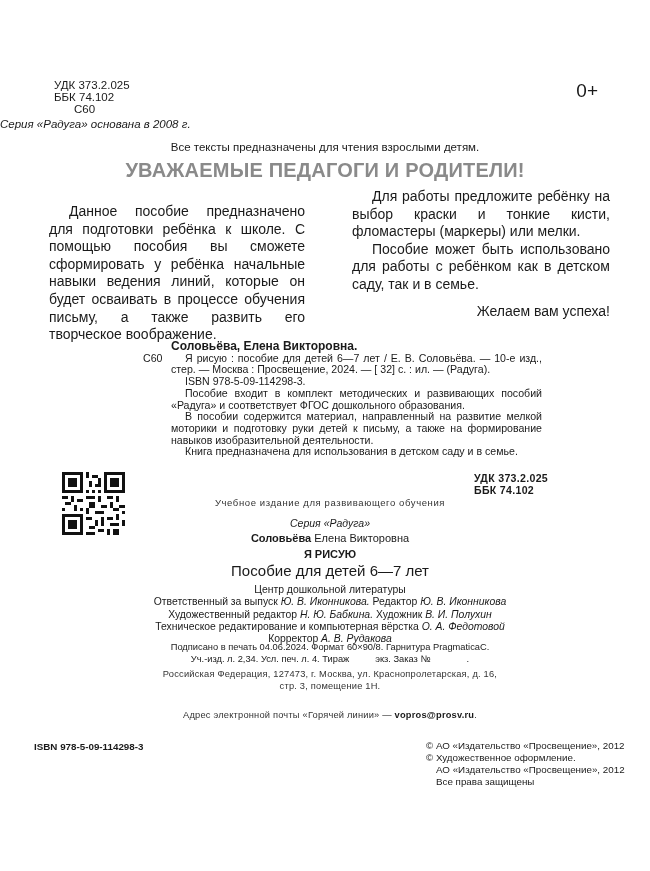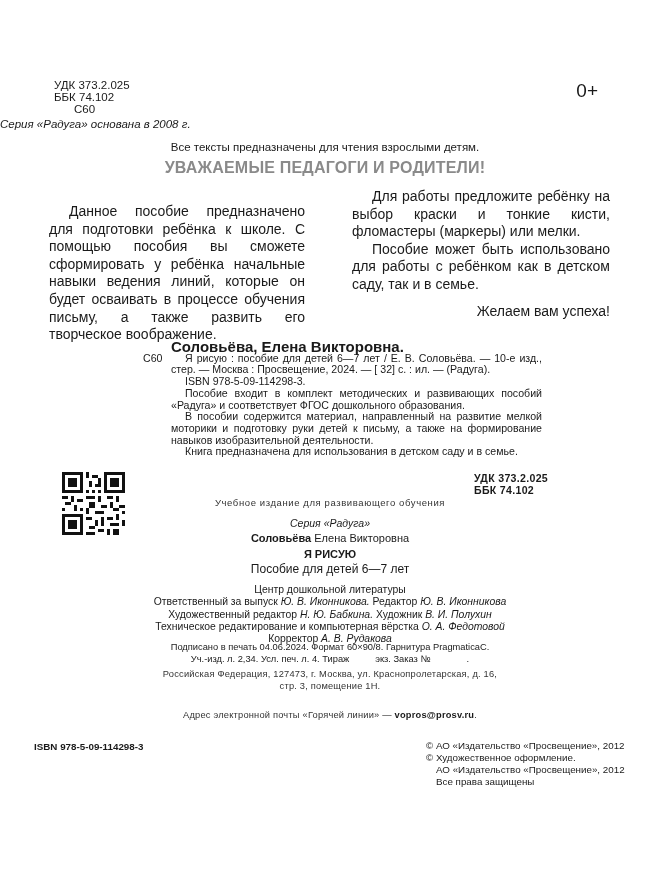--- a/index.html
+++ b/index.html
@@ -4,41 +4,41 @@
 <style>
   html, body { margin:0; padding:0; background:#fff; }
   body { width:650px; height:871px; position:relative; overflow:hidden;
          font-family:"Liberation Sans", sans-serif; color:#1a1a1a; }
   .abs { position:absolute; }
   .udk-top { left:54px; top:79px; font-size:11.5px; line-height:12px; }
   .udk-top .c60 { padding-left:20px; }
   .age { right:52px; top:80px; font-size:19px; }
   .series-note { left:0; width:650px; top:118px; font-size:11.5px; font-style:italic; }
   .adult-note { left:0; width:650px; top:141px; text-align:center; font-size:11.5px; }
-  .heading { left:0; width:650px; top:159px; text-align:center; font-size:16px; font-weight:bold; color:#8a8a8a; letter-spacing:0.2px; }
+  .heading { left:0; width:650px; top:159px; text-align:center; font-size:20px; font-weight:bold; color:#8a8a8a; letter-spacing:0.2px; }
   .col { top:188px; font-size:14px; line-height:17.6px; text-align:justify; }
   .col p { margin:0; text-indent:20px; }
   .col-left { left:49px; width:256px;margin-top:15px; }
   .col-right { left:352px; width:258px; }
   .col-right .wish { text-align:right; margin-top:9px; text-indent:0; }
   .biblio { left:171px; top:341px; width:371px; font-size:10.6px; line-height:11.7px; text-align:justify; }
-  .biblio .author { font-weight:bold; font-size:15px; }
+  .biblio .author { font-weight:bold; font-size:12px; }
   .biblio p { margin:0; text-indent:14px; }
   .biblio .first { text-indent:0; position:relative; }
   .biblio .code { position:absolute; left:-28px; top:0; }
   .biblio .first .t { padding-left:14px; }
   .udk-bottom { left:474px; top:472px; font-size:10.6px; line-height:12px; font-weight:bold; letter-spacing:0.3px; }
   .qr { left:62px; top:472px; width:63px; height:63px; }
   .imprint { left:150px; width:360px; text-align:center; }
   .edtype { top:497px; font-size:9.5px; letter-spacing:0.6px; color:#333; }
   .series2 { top:517px; font-size:10.5px; font-style:italic; }
   .author2 { top:532px; font-size:11px; }
   .author2 b { font-weight:bold; }
   .title2 { top:548px; font-size:11px; font-weight:bold; }
-  .subtitle2 { top:562px; font-size:12px; }
+  .subtitle2 { top:562px; font-size:15px; }
   .credits { top:584px; font-size:10.4px; line-height:12.3px; }
   .credits i { font-style:italic; }
   .print { top:641px; font-size:9.3px; line-height:12px; }
   .publisher { top:668px; font-size:9.3px; line-height:12.2px; letter-spacing:0.2px; color:#333; }
   .email { top:710px; font-size:9.3px; letter-spacing:0.2px; color:#333; }
   .email b { color:#1a1a1a; }
   .isbn-bottom { left:34px; top:741px; font-size:9.8px; font-weight:bold; }
   .copyright { left:426px; top:740px; font-size:9.8px; line-height:12px; }
   .copyright .ind { padding-left:10px; }
 </style>

